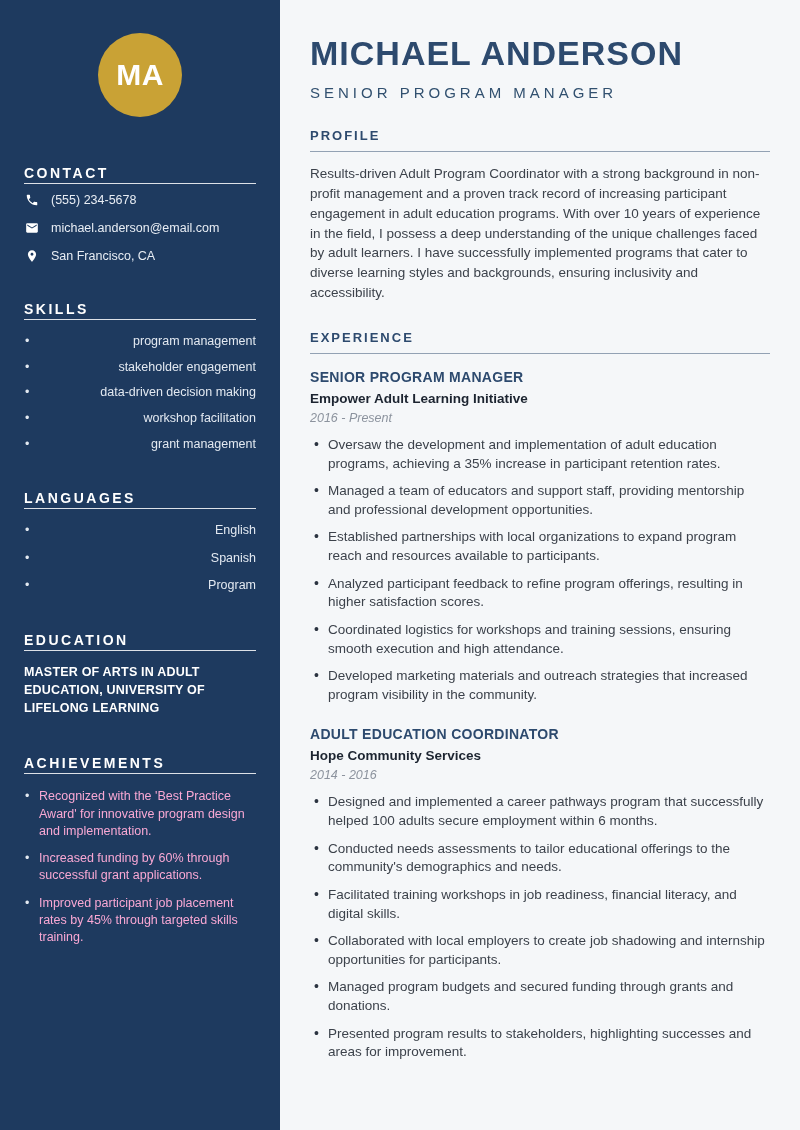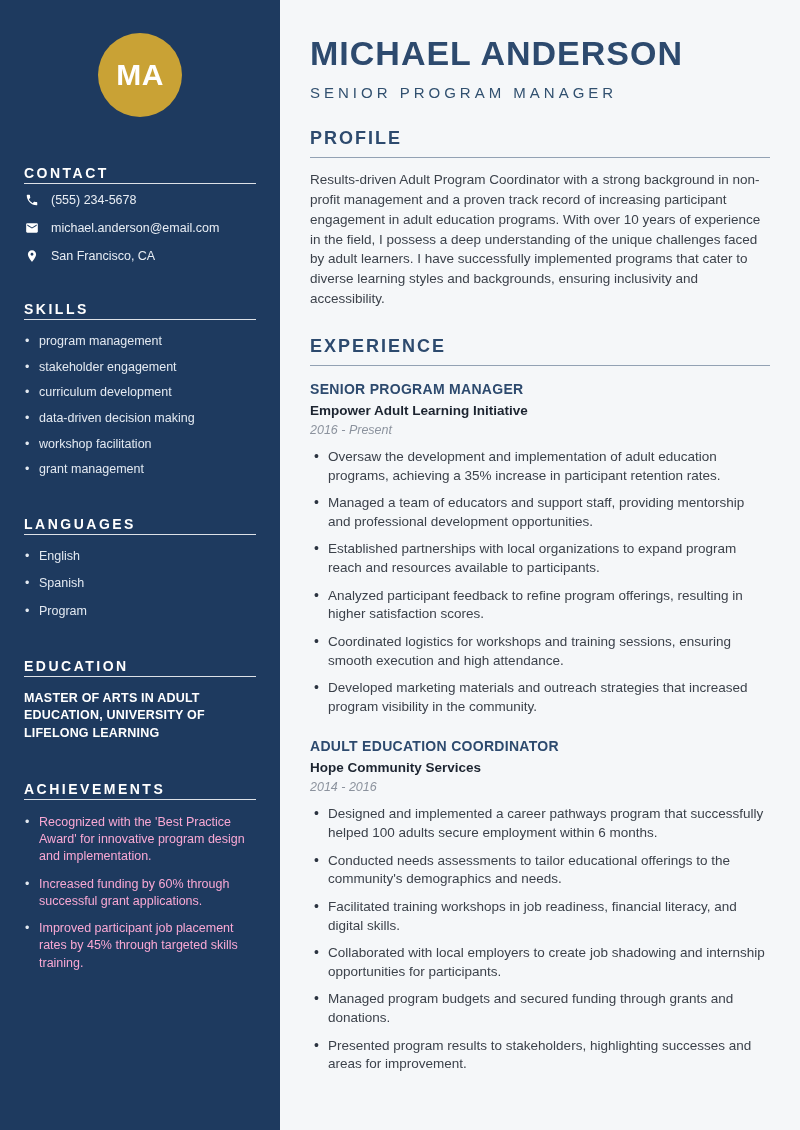--- a/index.html
+++ b/index.html
@@ -48,20 +48,21 @@
   }
   .contact-row .cicon svg { width: 14px; height: 14px; fill: #ffffff; }
 
   ul.side-list { list-style: none; margin-top: 14px; }
   ul.side-list li {
     position: relative;
     padding-left: 15px;
     font-size: 12.5px; color: #e3e9f1;
     margin-bottom: 10px;
     line-height: 1.25;
+    text-align: right;
   }
   ul.side-list li::before {
     content: "•";
     position: absolute; left: 1px; top: 0;
     color: #e3e9f1;
   }
   ul.side-list.wide li { margin-bottom: 12px; }
 
   .edu-text {
     margin-top: 13px;
@@ -91,21 +92,21 @@
     color: #2d4a6e; font-size: 34px; font-weight: bold;
     letter-spacing: 1px; line-height: 1;
   }
   .job-subtitle {
     margin-top: 14px;
     color: #31506f; font-size: 15px; font-weight: 500;
     letter-spacing: 4px;
   }
   .m-section { margin-top: 27px; }
   .m-heading {
-    color: #2d4a6e; font-size: 18px; font-weight: bold;
+    color: #2d4a6e; font-size: 13px; font-weight: bold;
     letter-spacing: 2px;
     padding-bottom: 8px;
     border-bottom: 1px solid #93a2b4;
   }
   .profile-text {
     margin-top: 12px;
     font-size: 13.5px; color: #3c424b;
     line-height: 1.47;
   }
   .job { margin-top: 15px; }
@@ -175,21 +176,20 @@
           <span>San Francisco, CA</span>
         </div>
       </div>
     </section>
 
     <section class="side-section">
       <div class="side-heading">SKILLS</div>
       <ul class="side-list">
           <li>program management</li>
           <li>stakeholder engagement</li>
-          <li>curriculum development</li>
           <li>data-driven decision making</li>
           <li>workshop facilitation</li>
           <li>grant management</li>
         </ul>
     </section>
 
     <section class="side-section">
       <div class="side-heading">LANGUAGES</div>
       <ul class="side-list wide">
           <li>English</li>

